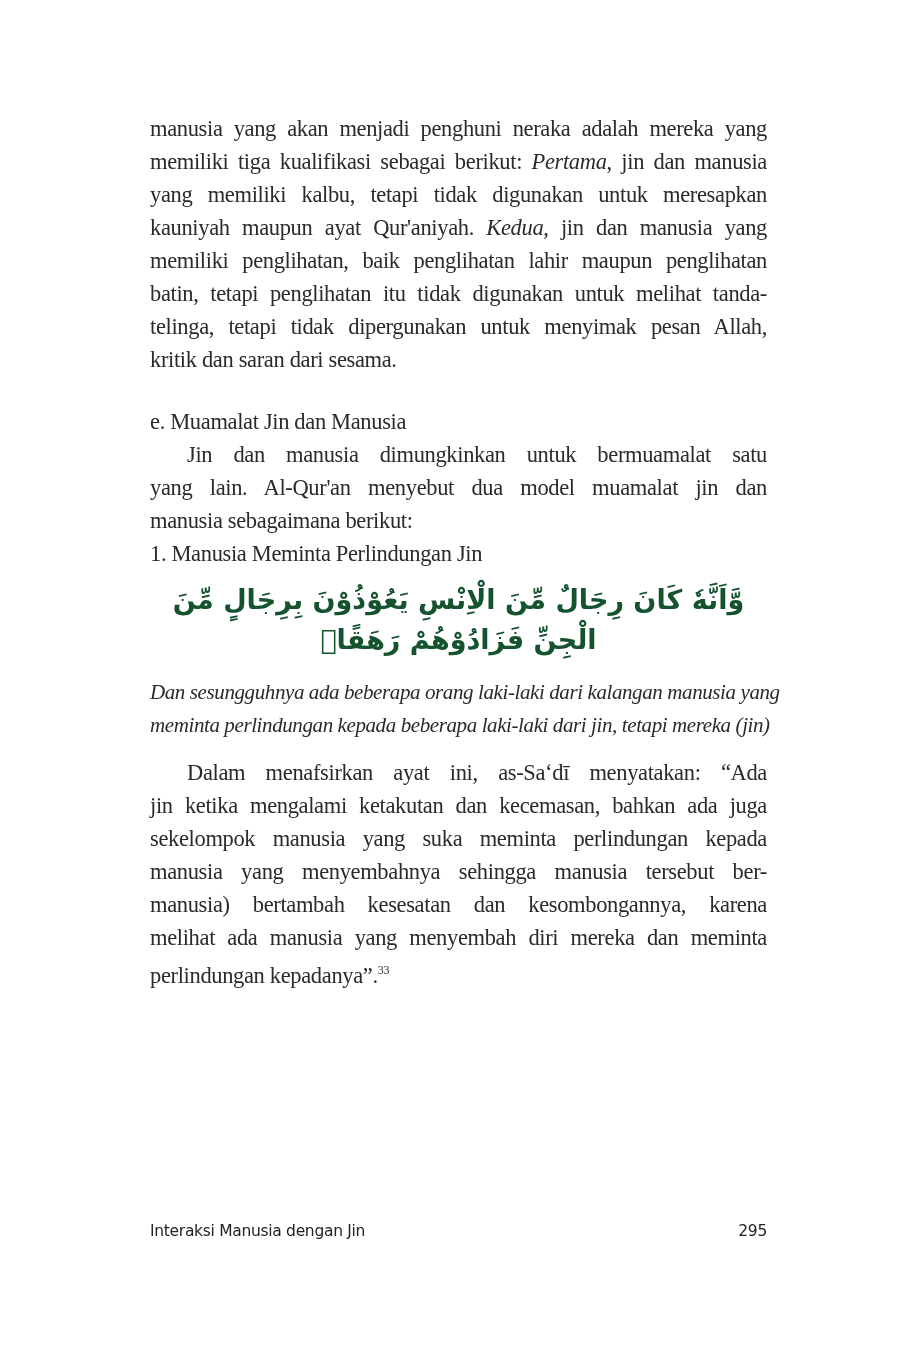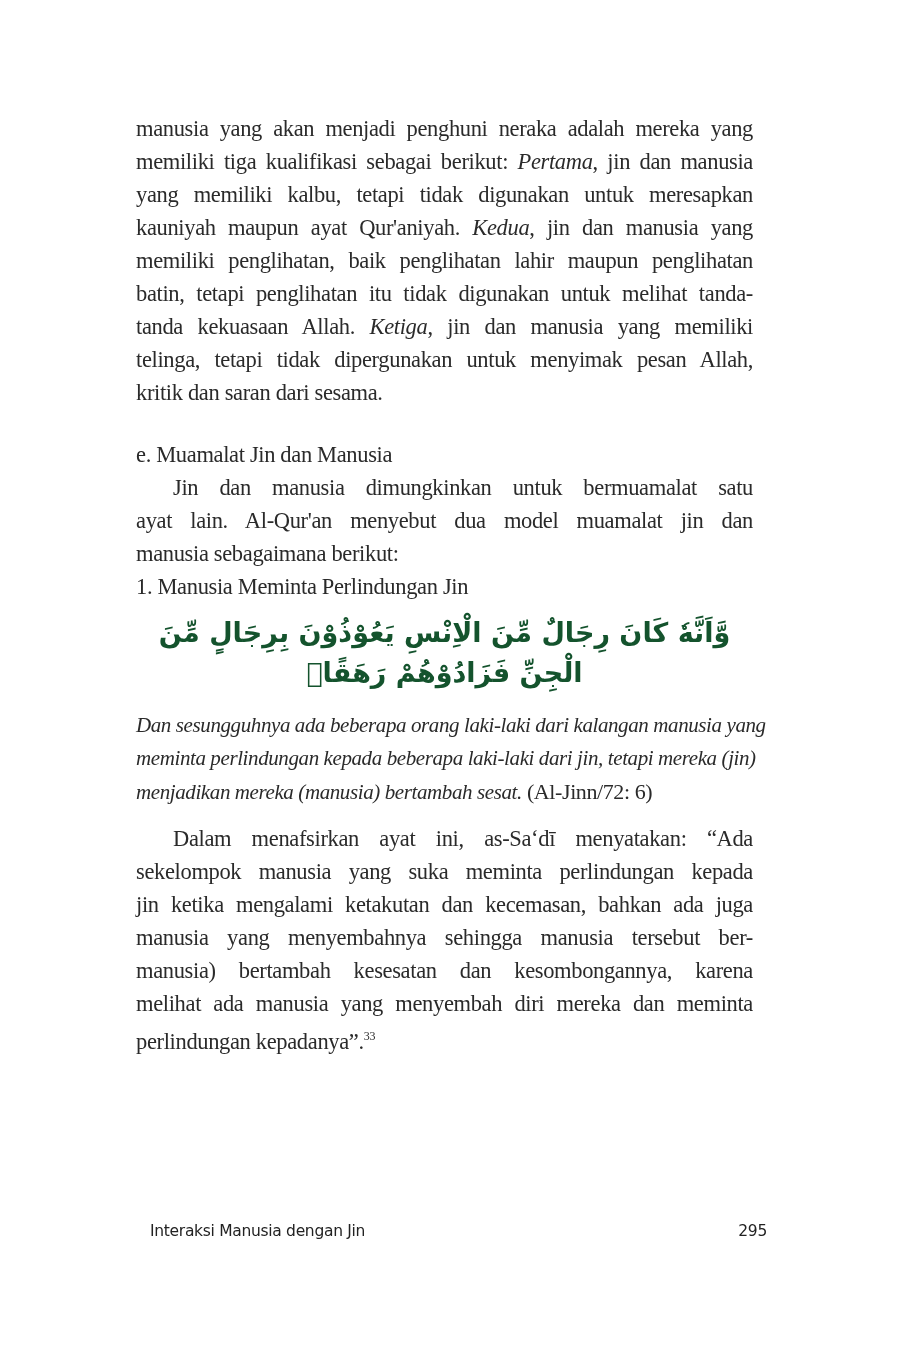--- a/index.html
+++ b/index.html
@@ -2,21 +2,21 @@
 <html><head>
   <meta charset="utf-8">
   <style>
     html, body { margin: 0; padding: 0; background: #ffffff; }
     body {
       width: 904px; height: 1358px; position: relative; overflow: hidden;
       font-family: "Liberation Serif", "DejaVu Serif", serif;
       color: #2a2a2a;
     }
     .page {
-      position: absolute; left: 136px; top: 112px; width: 617px;
+      position: absolute; left: 150px; top: 112px; width: 617px;
     }
     .line {
       font-size: 22.5px; line-height: 33px; height: 33px;
       white-space: nowrap;
       text-align: justify; text-align-last: justify;
       letter-spacing: -0.35px;
     }
     .line.last { text-align-last: left; }
     .indent { padding-left: 37px; }
     .ital { font-style: italic; }
@@ -44,49 +44,47 @@
 
 <div class="page">
 
   <div>
     <div class="line">manusia yang akan menjadi penghuni neraka adalah mereka yang</div>
     <div class="line"><span>memiliki tiga kualifikasi sebagai berikut: </span><span class="ital">Pertama</span><span>, jin dan manusia</span></div>
     <div class="line">yang memiliki kalbu, tetapi tidak digunakan untuk meresapkan</div>
     <div class="line"><span>kauniyah maupun ayat Qur'aniyah. </span><span class="ital">Kedua</span><span>, jin dan manusia yang</span></div>
     <div class="line">memiliki penglihatan, baik penglihatan lahir maupun penglihatan</div>
     <div class="line">batin, tetapi penglihatan itu tidak digunakan untuk melihat tanda-</div>
-    <div class="line"><span>tanda kekuasaan Allah. </span><span class="ital">Ketiga</span><span>, jin dan manusia yang memiliki</span></div>
     <div class="line">telinga, tetapi tidak dipergunakan untuk menyimak pesan Allah,</div>
     <div class="line last">kritik dan saran dari sesama.</div>
   </div>
 
   <div class="gap-1"></div>
 
   <div>
     <div class="heading">e. Muamalat Jin dan Manusia</div>
     <div class="line indent">Jin dan manusia dimungkinkan untuk bermuamalat satu</div>
-    <div class="line">ayat lain. Al-Qur'an menyebut dua model muamalat jin dan</div>
+    <div class="line">yang lain. Al-Qur'an menyebut dua model muamalat jin dan</div>
     <div class="line last">manusia sebagaimana berikut:</div>
     <div class="heading">1. Manusia Meminta Perlindungan Jin</div>
   </div>
 
   <div class="arabic">وَّاَنَّهٗ كَانَ رِجَالٌ مِّنَ الْاِنْسِ يَعُوْذُوْنَ بِرِجَالٍ مِّنَ الْجِنِّ فَزَادُوْهُمْ رَهَقًاۙ</div>
 
   <div class="trans">
     <div class="line ital">Dan sesungguhnya ada beberapa orang laki-laki dari kalangan manusia yang</div>
     <div class="line ital">meminta perlindungan kepada beberapa laki-laki dari jin, tetapi mereka (jin)</div>
-    <div class="line last"><span class="ital">menjadikan mereka (manusia) bertambah sesat.</span><span style="font-size:22px"> (Al-Jinn/72: 6)</span></div>
   </div>
 
   <div class="gap-2"></div>
 
   <div>
     <div class="line indent">Dalam menafsirkan ayat ini, as-Sa‘dī menyatakan: “Ada</div>
+    <div class="line">jin ketika mengalami ketakutan dan kecemasan, bahkan ada juga</div>
     <div class="line">sekelompok manusia yang suka meminta perlindungan kepada</div>
-    <div class="line">jin ketika mengalami ketakutan dan kecemasan, bahkan ada juga</div>
     <div class="line">manusia yang menyembahnya sehingga manusia tersebut ber-</div>
     <div class="line">manusia) bertambah kesesatan dan kesombongannya, karena</div>
     <div class="line">melihat ada manusia yang menyembah diri mereka dan meminta</div>
     <div class="line last"><span>perlindungan kepadanya”.</span><span class="sup">33</span></div>
   </div>
 
 
 </div>
 
 <div class="footer">

